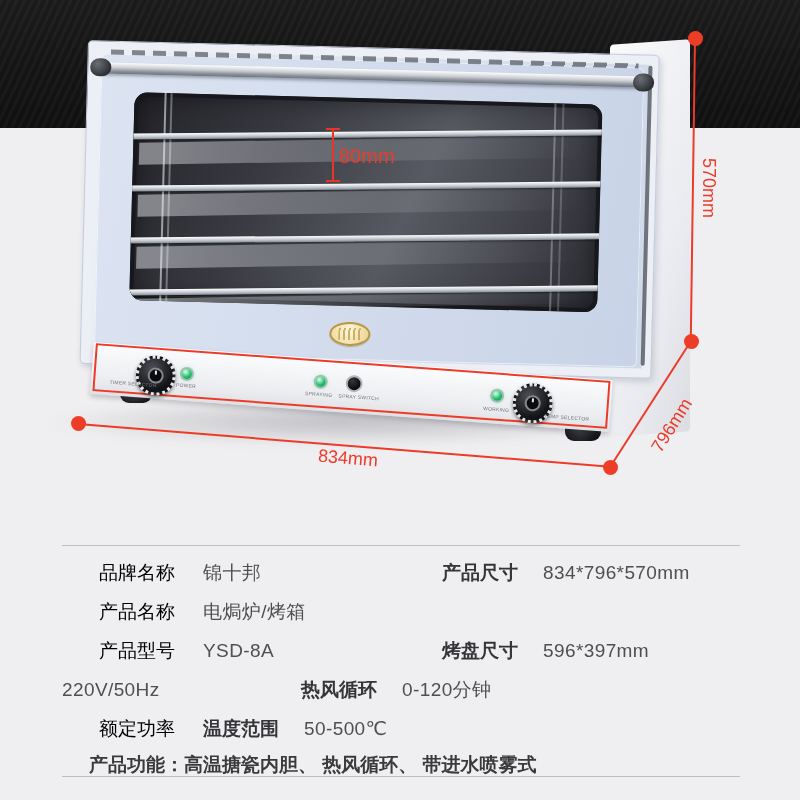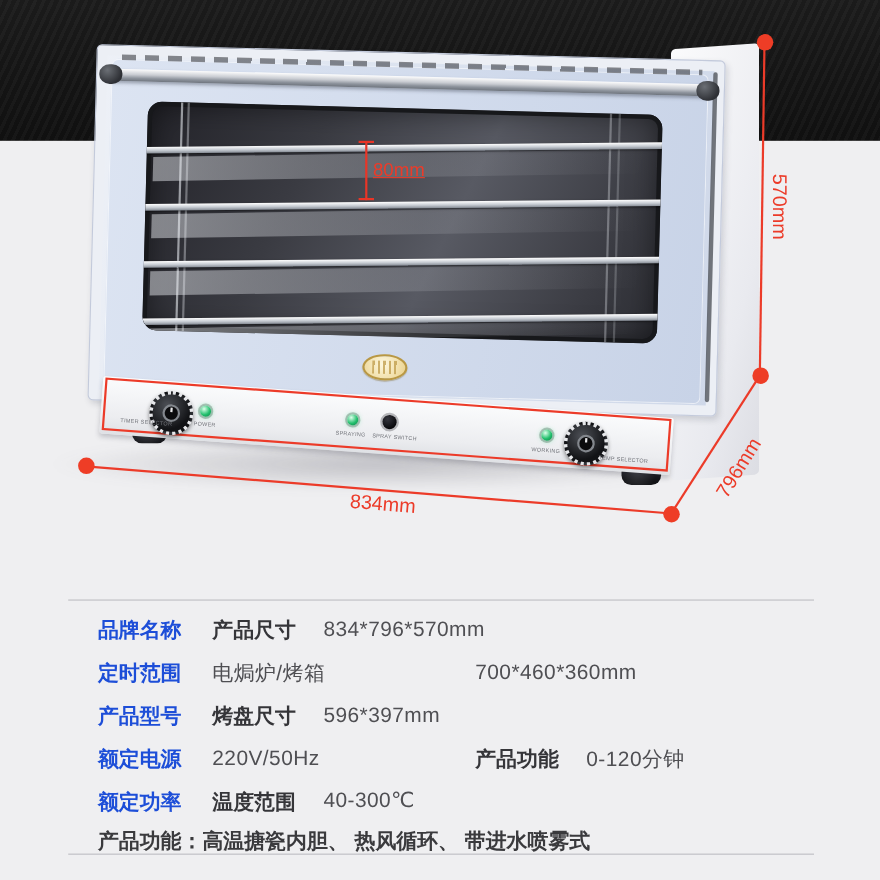--- a/index.html
+++ b/index.html
@@ -86,21 +86,21 @@
   .dim-dot{position:absolute;width:15px;height:15px;border-radius:50%;background:#ee3d26;}
   .dim-text{position:absolute;color:#ec3b29;font-size:18px;white-space:nowrap;}
   .gap80-line{position:absolute;left:332px;top:129px;width:2px;height:53px;background:#e93527;}
   .gap80-cap{position:absolute;left:326px;width:14px;height:2px;background:#e93527;}
 
   
   .spec-table{position:absolute;left:62px;top:545px;width:678px;height:232px;z-index:6;
     border-top:1px solid #bdbdc2;border-bottom:1px solid #bdbdc2;
     box-sizing:border-box;padding-top:7px;color:#3a3a3d;}
   .spec-row{display:flex;align-items:center;height:39px;font-size:19px;}
-  .sl{margin-left:27px;width:104px;font-weight:bold;color:#1d4ed8;}
+  .sl{margin-left:37px;width:104px;font-weight:normal;color:#000000;}
   .sv{width:239px;color:#4f4f53;letter-spacing:.4px;}
   .srl{width:101px;font-weight:bold;color:#353539;}
   .srv{flex:1;color:#4f4f53;letter-spacing:.4px;}
   .spec-footer{display:flex;align-items:center;height:33px;font-size:19px;font-weight:bold;color:#3a3a3d;}
   .spec-footer .fl{margin-left:27px;}
 </style>
 </head>
 <body>
 
 <div class="stage">
@@ -167,48 +167,48 @@
   <div class="dim-text dim" style="left:642px;top:415px;width:60px;text-align:center;transform:rotate(-58deg);">796mm</div>
 
   <div class="dim-line dim" style="left:78px;top:423px;width:534px;transform:rotate(4.6deg);"></div>
   <div class="dim-dot dim" style="left:71px;top:416px;"></div>
   <div class="dim-dot dim" style="left:603px;top:460px;"></div>
   <div class="dim-text dim" style="left:288px;top:448px;width:120px;text-align:center;transform:rotate(4.6deg);">834mm</div>
 
   <div class="gap80-line dim"></div>
   <div class="gap80-cap dim" style="top:128px;"></div>
   <div class="gap80-cap dim" style="top:180px;"></div>
-  <div class="dim-text dim" style="left:339px;top:145px;font-size:17px;text-decoration:underline;">80mm</div>
+  <div class="dim-text dim" style="left:339px;top:145px;font-size:20px;">80mm</div>
 
   <div class="spec-table">
     <div class="spec-row">
       <span class="sl">品牌名称</span>
+      <span class="sv">锦十邦</span>
       <span class="srl">产品尺寸</span>
       <span class="srv">834*796*570mm</span>
     </div>
     <div class="spec-row">
-      <span class="sl">定时范围</span>
+      <span class="sl">产品名称</span>
       <span class="sv">电焗炉/烤箱</span>
-      <span class="srv">700*460*360mm</span>
     </div>
     <div class="spec-row">
       <span class="sl">产品型号</span>
+      <span class="sv">YSD-8A</span>
       <span class="srl">烤盘尺寸</span>
       <span class="srv">596*397mm</span>
     </div>
     <div class="spec-row">
-      <span class="sl">额定电源</span>
       <span class="sv">220V/50Hz</span>
-      <span class="srl">产品功能</span>
+      <span class="srl">热风循环</span>
       <span class="srv">0-120分钟</span>
     </div>
     <div class="spec-row">
       <span class="sl">额定功率</span>
       <span class="srl">温度范围</span>
-      <span class="srv">40-300℃</span>
+      <span class="srv">50-500℃</span>
     </div>
     <div class="spec-footer">
       <span class="fl">产品功能：</span>
       <span class="fv">高温搪瓷内胆、 热风循环、 带进水喷雾式</span>
     </div>
   </div>
 
 </div>
 
 </body></html>

